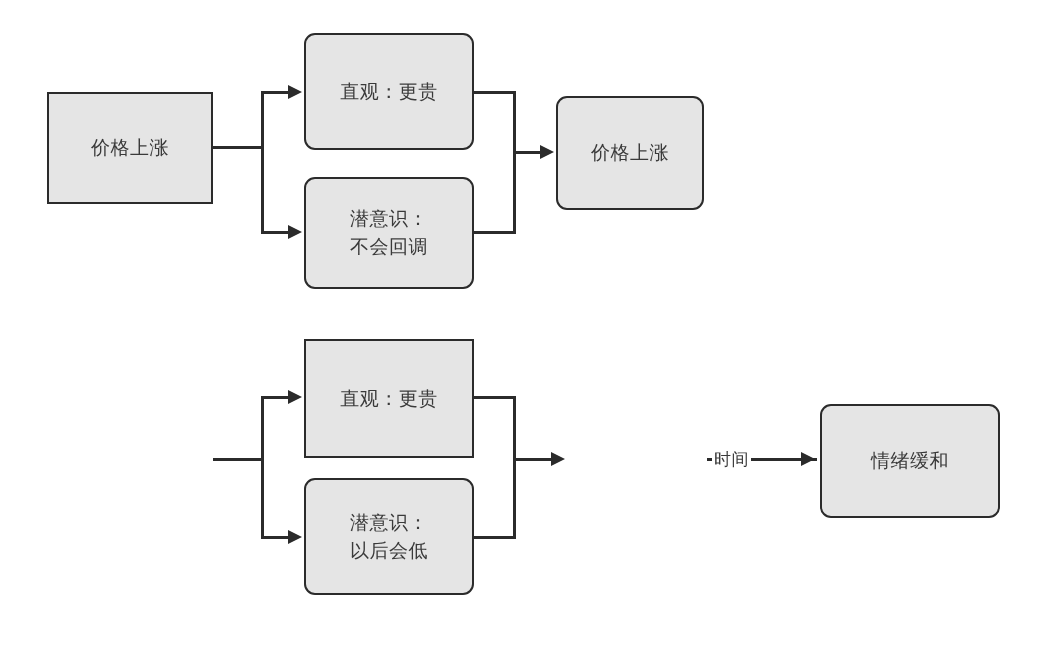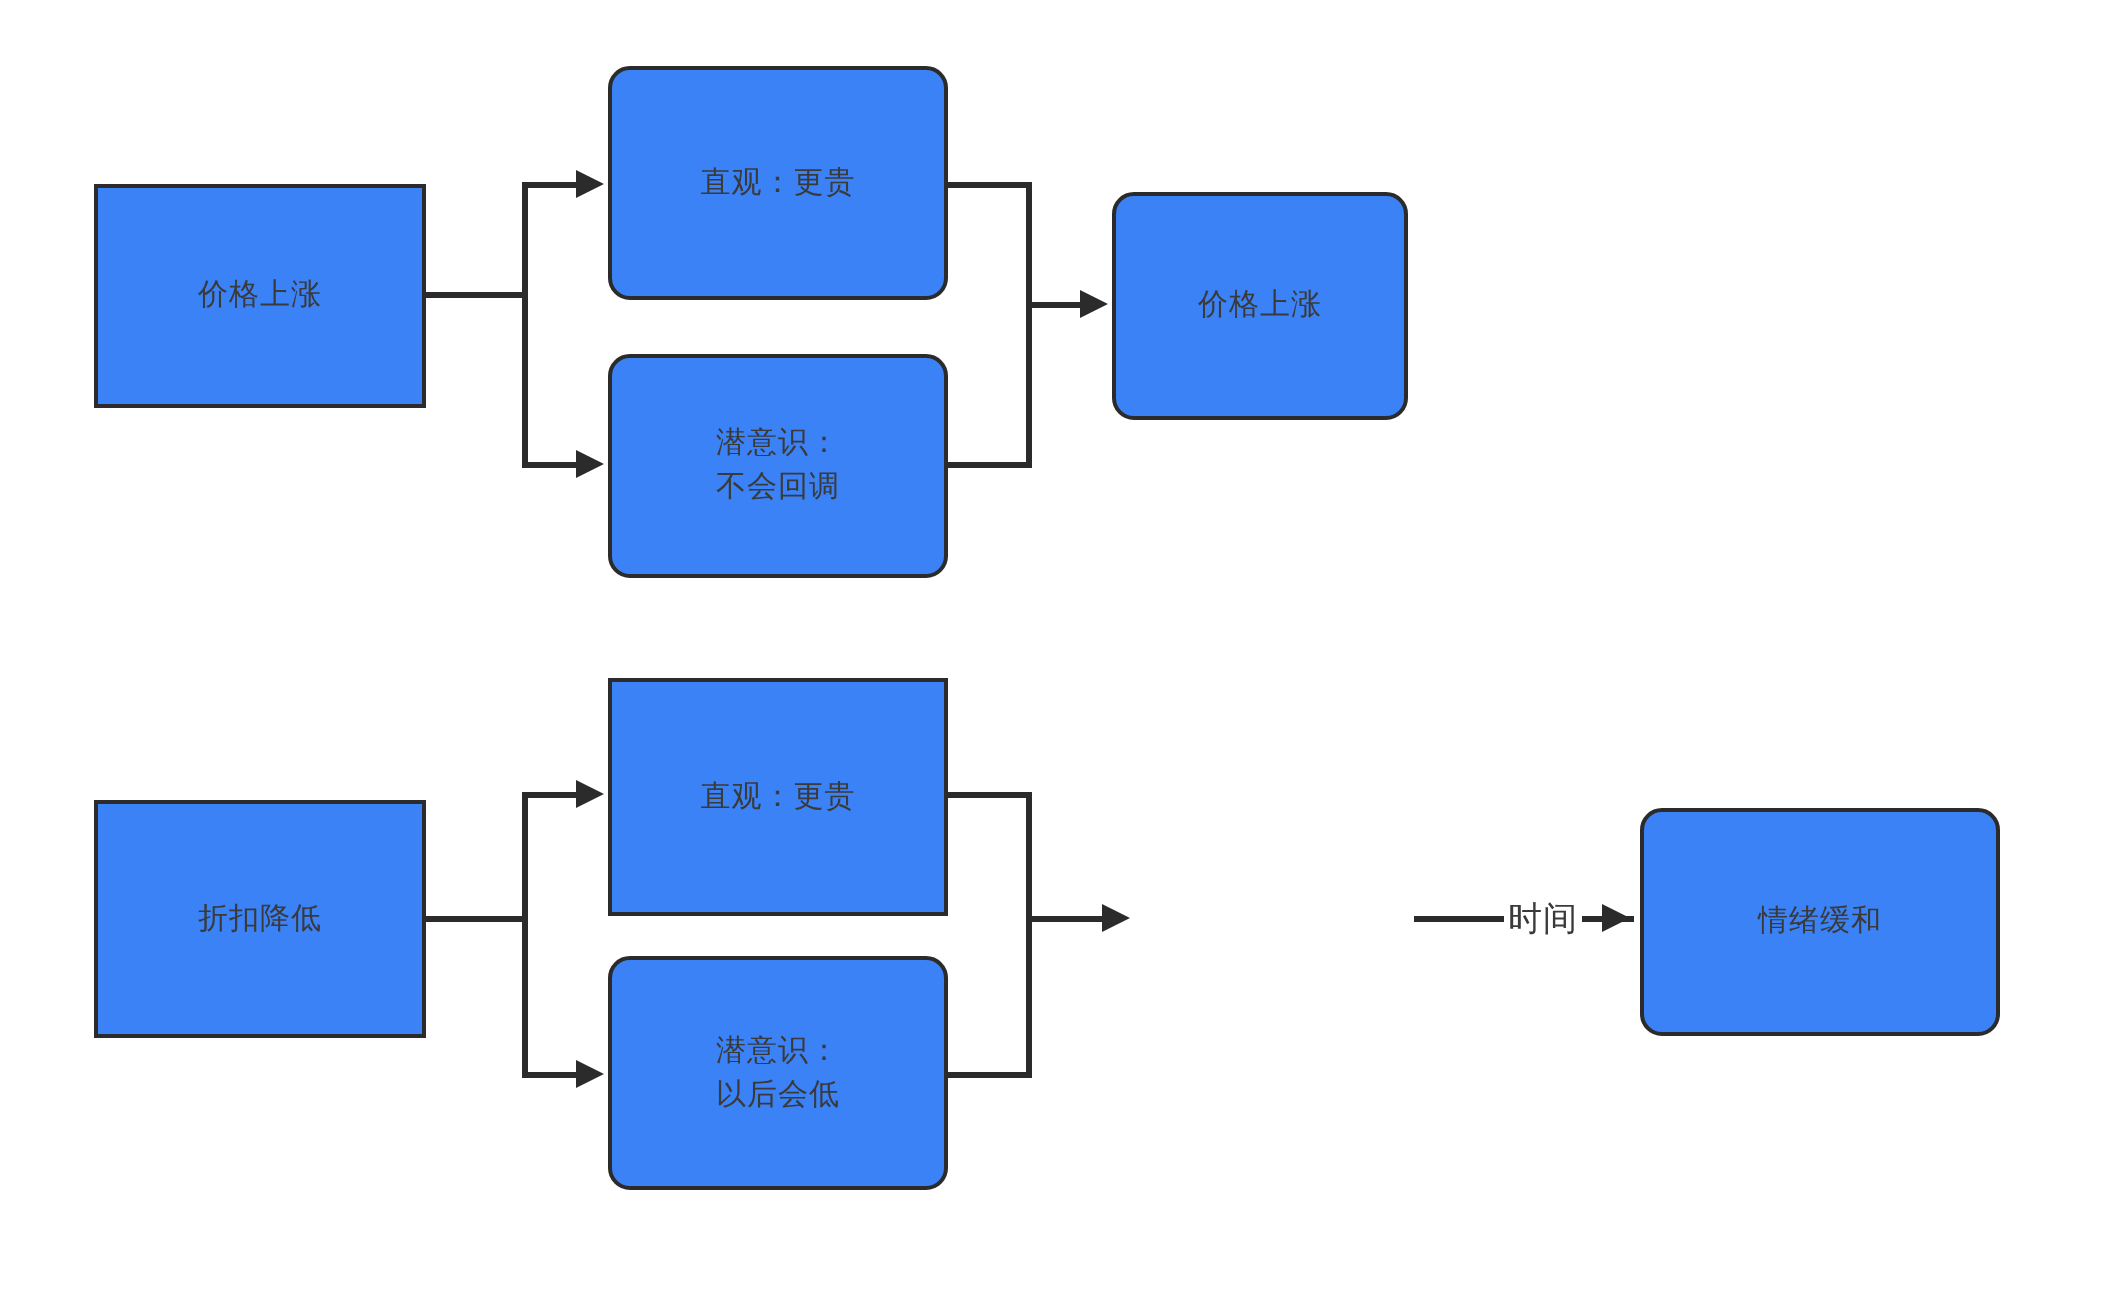--- a/index.html
+++ b/index.html
@@ -8,27 +8,27 @@
     background:#ffffff;
     font-family:"Liberation Sans","DejaVu Sans",sans-serif;
     overflow:hidden;
   }
   #canvas{position:relative;width:1052px;height:647px;}
 
   
   .node{
     position:absolute;
     box-sizing:border-box;
-    background:#3b82f6;
+    background:#e5e5e5;
     border:2.6px solid #2b2b2b;
     display:flex;
     align-items:center;
     justify-content:center;
     color:#3a3a3a;
-    font-size:15px;
+    font-size:19px;
     line-height:1.45;
     letter-spacing:.5px;
     z-index:3;
   }
   .node.rounded{border-radius:11px;}
   .node.sharp{border-radius:0;}
   .node .txt{white-space:pre-line;}
   .node .txt.left{text-align:center;}
   .node .txt.center{text-align:center;}
 
@@ -86,23 +86,20 @@
   <div class="seg h" style="left:474px;top:91px;width:42px;"></div>
   <div class="seg h" style="left:474px;top:231px;width:42px;"></div>
   <div class="seg v" style="left:513px;top:91px;height:143px;"></div>
   <div class="seg h" style="left:513px;top:151px;width:30px;"></div>
   <div class="arrow" style="left:540px;top:145px;"></div>
 
   <div class="node rounded" style="left:556px;top:96px;width:148px;height:114px;">
     <span class="txt center">价格上涨</span>
   </div>
 
-  <div class="node sharp" style="left:47px;top:400px;width:166px;height:119px;">
-    <span class="txt center">折扣降低</span>
-  </div>
 
   <div class="seg h" style="left:213px;top:458px;width:51px;"></div>
   <div class="seg v" style="left:261px;top:396px;height:65px;"></div>
   <div class="seg v" style="left:261px;top:458px;height:80px;"></div>
   <div class="seg h" style="left:261px;top:396px;width:30px;"></div>
   <div class="arrow" style="left:288px;top:390px;"></div>
   <div class="seg h" style="left:261px;top:536px;width:30px;"></div>
   <div class="arrow" style="left:288px;top:530px;"></div>
 
   <div class="node sharp" style="left:304px;top:339px;width:170px;height:119px;">
@@ -115,20 +112,20 @@
   </div>
 
   <div class="seg h" style="left:474px;top:396px;width:42px;"></div>
   <div class="seg h" style="left:474px;top:536px;width:42px;"></div>
   <div class="seg v" style="left:513px;top:396px;height:143px;"></div>
   <div class="seg h" style="left:513px;top:458px;width:42px;"></div>
   <div class="arrow" style="left:551px;top:452px;"></div>
 
 
   <div class="seg h" style="left:707px;top:458px;width:110px;"></div>
-  <div class="edge-label" style="left:752px;top:448px;">时间</div>
+  <div class="edge-label" style="left:712px;top:448px;">时间</div>
   <div class="arrow" style="left:801px;top:452px;"></div>
 
   <div class="node rounded" style="left:820px;top:404px;width:180px;height:114px;align-items:center;">
     <span class="txt center">情绪缓和</span>
   </div>
 
 </div>
 
 </body></html>

